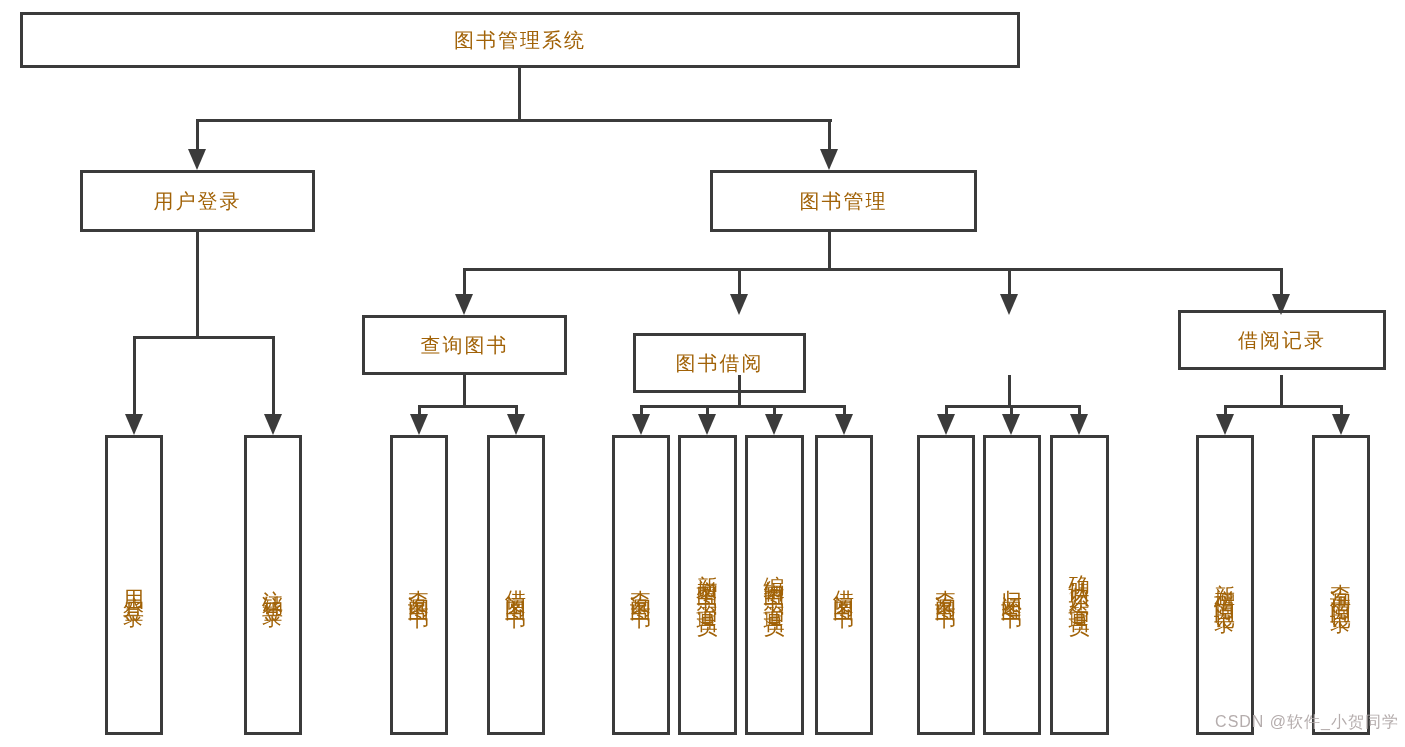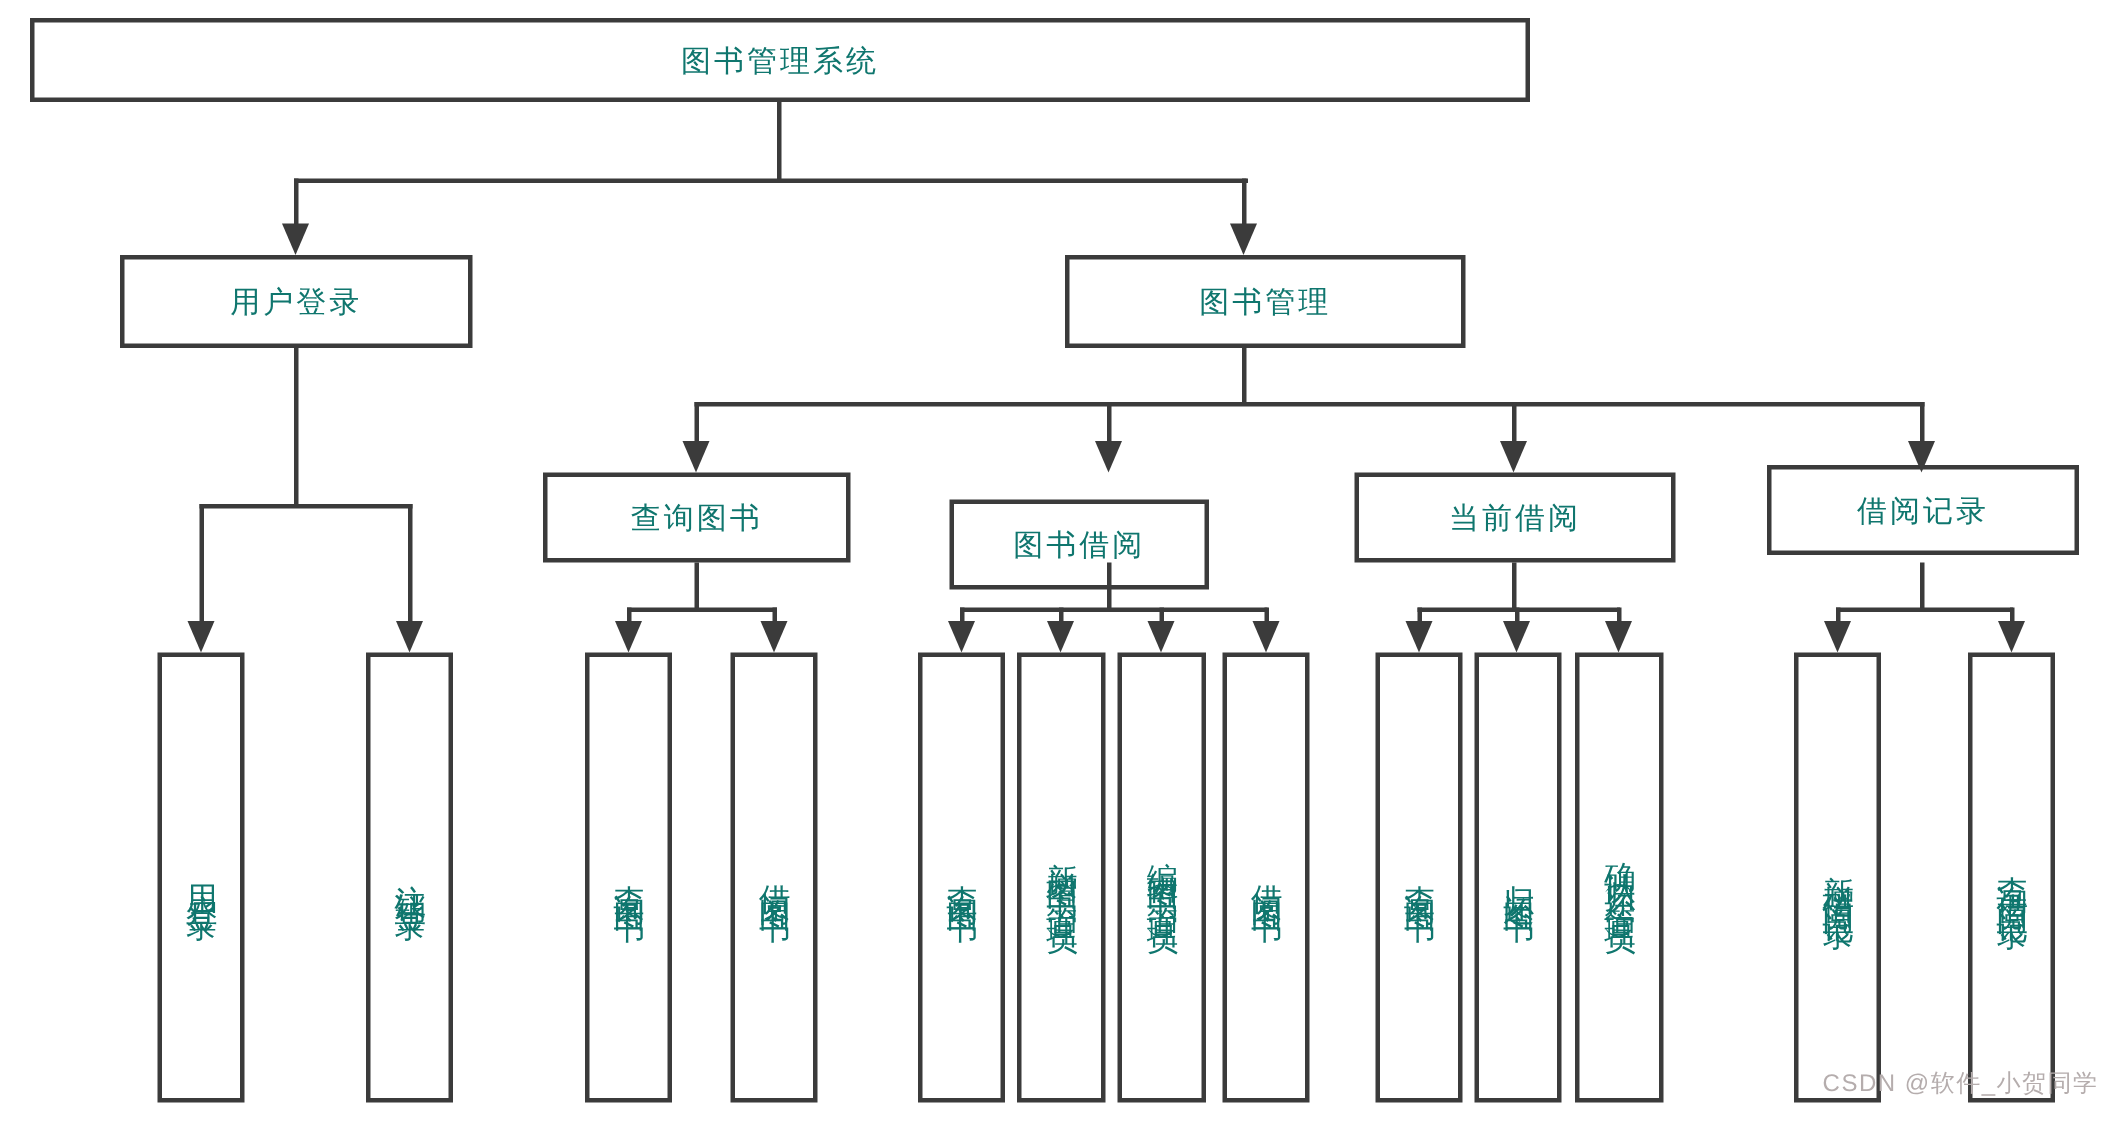--- a/index.html
+++ b/index.html
@@ -5,21 +5,21 @@
   html,body { margin:0; padding:0; background:#ffffff; }
   #canvas {
     position:relative; width:1405px; height:747px;
     background:#ffffff; overflow:hidden;
     font-family:"Liberation Sans", sans-serif;
   }
   .box {
     position:absolute; box-sizing:border-box;
     border:3px solid #3b3b3b; background:#ffffff;
     display:flex; align-items:center; justify-content:center;
-    color:#0f766e; font-size:20px; letter-spacing:2px;
+    color:#a16207; font-size:20px; letter-spacing:2px;
   }
   .leaf { font-size:21px; }
   .leaf span {
     writing-mode:vertical-rl; text-orientation:mixed;
     letter-spacing:6px; line-height:1.0;
   }
   .v, .h { position:absolute; background:#3b3b3b; }
   .v { width:3px; }
   .h { height:3px; }
   .ar {
@@ -51,23 +51,20 @@
   </div>
 
   <div class="box" style="left:362px; top:315px; width:205px; height:60px;">
     <span>查询图书</span>
   </div>
 
   <div class="box" style="left:633px; top:333px; width:173px; height:60px;">
     <span>图书借阅</span>
   </div>
 
-  <div class="box" style="left:903px; top:315px; width:214px; height:60px;">
-    <span>当前借阅</span>
-  </div>
 
   <div class="box" style="left:1178px; top:310px; width:208px; height:60px;">
     <span>借阅记录</span>
   </div>
 
   <div class="box leaf" style="left:105px; top:435px; width:58px; height:300px;">
     <span>用户登录</span>
   </div>
   <div class="box leaf" style="left:244px; top:435px; width:58px; height:300px;">
     <span>注销登录</span>

